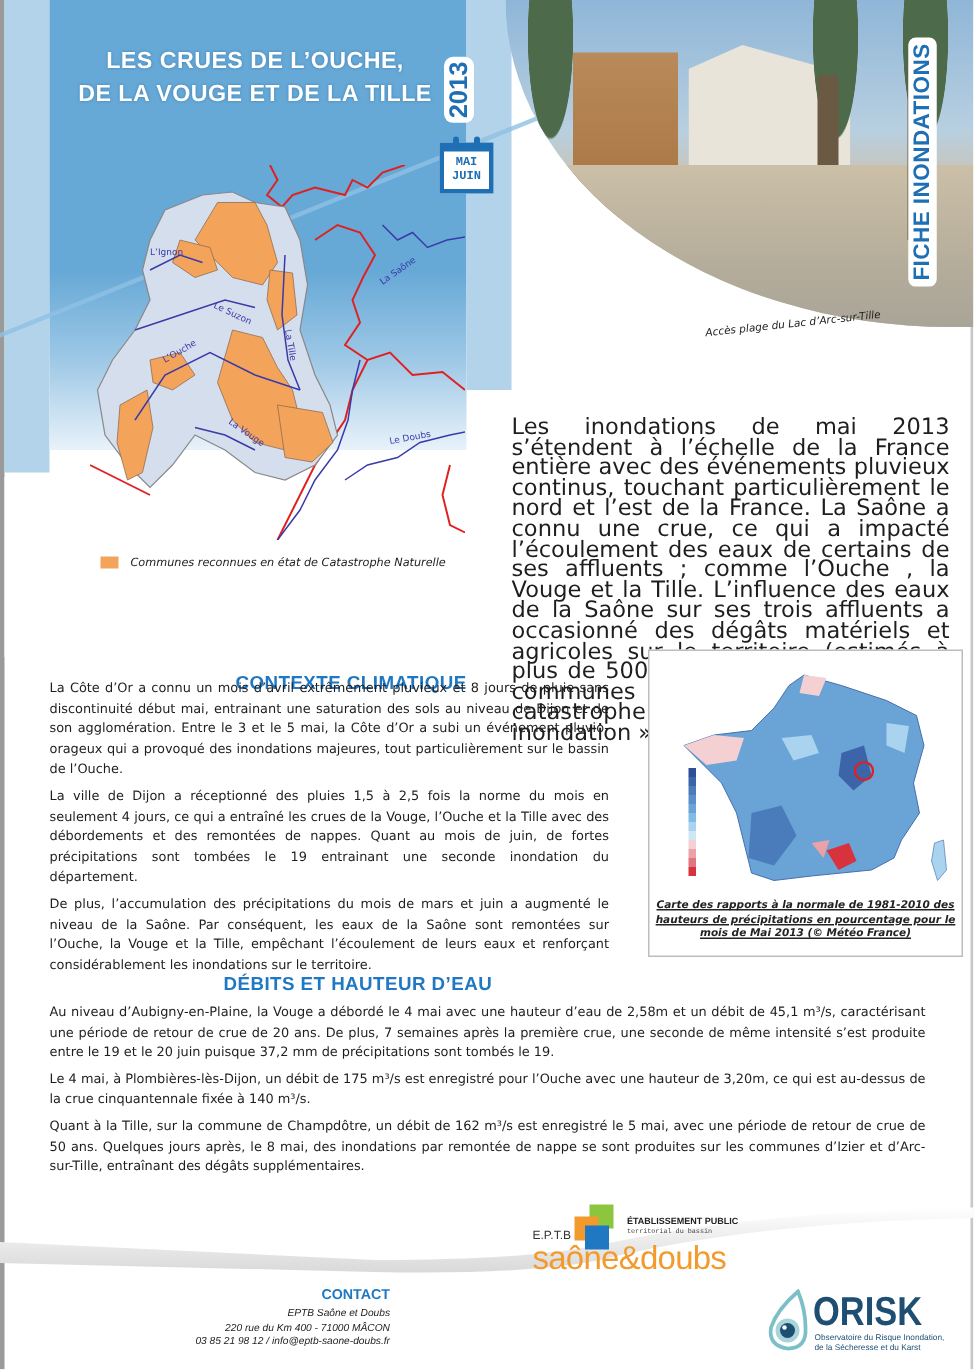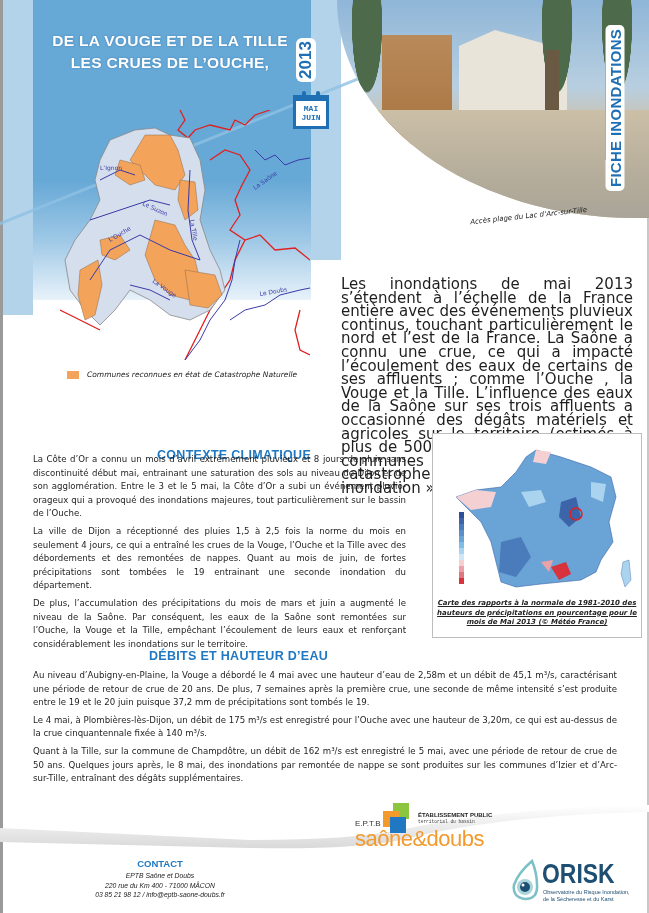--- a/index.html
+++ b/index.html
@@ -49,21 +49,21 @@
   .para { font-size: 8.6px; line-height: 13.6px; text-align: justify; color: #1e1e1e; margin-bottom: 4px; }
   .ctx { position: absolute; left: 33px; top: 453px; width: 373px; }
   .debits { position: absolute; left: 33px; top: 669px; width: 584px; }
 
   .france { position: absolute; left: 432px; top: 433px; width: 210px; height: 205px; border: 1px solid #bdbdbd; background: #fff; }
   .france svg { position: absolute; left: 8px; top: 8px; }
   .france .fcap { position: absolute; left: 4px; top: 165px; width: 200px; text-align: center; font-size: 7px; font-style: italic; font-weight: bold; line-height: 9.5px; color: #222; text-decoration: underline; }
 
   
   .footer-wave { position: absolute; left: 0; top: 800px; width: 649px; height: 60px; }
-  .contact { position: absolute; left: 60px; top: 858px; width: 200px; text-align: center; }
+  .contact { position: absolute; left: 60px; top: 858px; width: 200px; text-align: right; }
   .contact .ct { color: #1f78c1; font-family: "Liberation Sans", sans-serif; font-weight: bold; font-size: 9.5px; margin-bottom: 2px; }
   .contact .cl { font-family: "Liberation Sans", sans-serif; font-style: italic; font-size: 6.8px; line-height: 9.5px; color: #222; }
 
   .eptb { position: absolute; left: 355px; top: 801px; width: 160px; height: 50px; }
   .eptb .e1 { position: absolute; left: 0; top: 18px; font-family: "Liberation Sans", sans-serif; font-size: 8px; color: #333; }
   .eptb .sq-green { position: absolute; left: 38px; top: 2px; width: 16px; height: 16px; background: #8cc63f; }
   .eptb .sq-orange { position: absolute; left: 28px; top: 10px; width: 16px; height: 16px; background: #f39a2d; }
   .eptb .sq-blue { position: absolute; left: 35px; top: 16px; width: 16px; height: 16px; background: #1f78c1; }
   .eptb .e2 { position: absolute; left: 63px; top: 11px; font-family: "Liberation Sans", sans-serif; font-weight: bold; font-size: 6px; color: #222; line-height: 6px; }
   .eptb .e3 { position: absolute; left: 63px; top: 18px; font-family: "Liberation Mono", monospace; font-size: 4.5px; color: #444; }
@@ -81,22 +81,22 @@
   <div class="left-border"></div>
   <div class="right-border"></div>
 
   <div class="band-light"></div>
   <div class="band-main"></div>
   <div class="band-right"></div>
   <div class="diag"></div>
   <div class="white-cut"></div>
 
   <div class="title">
+    <div>LES CRUES DE L’OUCHE,</div>
     <div>DE LA VOUGE ET DE LA TILLE</div>
-    <div>LES CRUES DE L’OUCHE,</div>
   </div>
   <div class="year">
       <span>2013</span>
     </div>
   <div class="cal">
     <div>MAI</div>
     <div>JUIN</div>
   </div>
 
   <svg class="map" viewBox="0 0 250 250">

